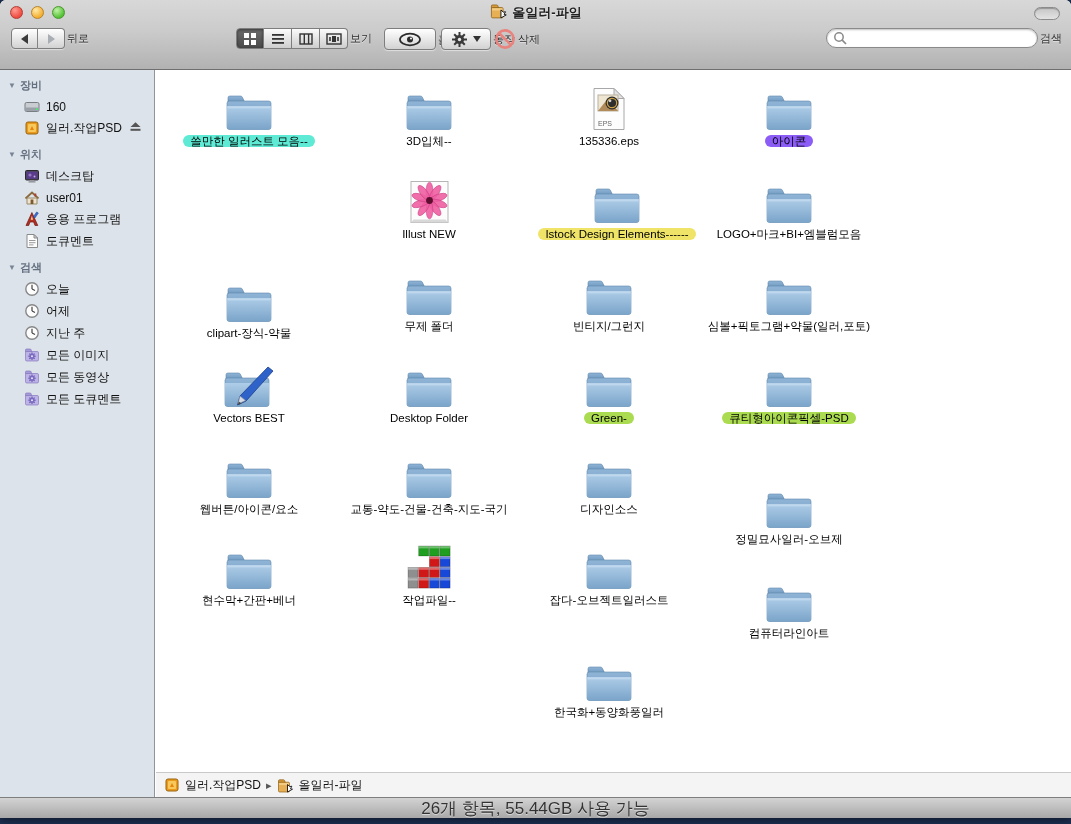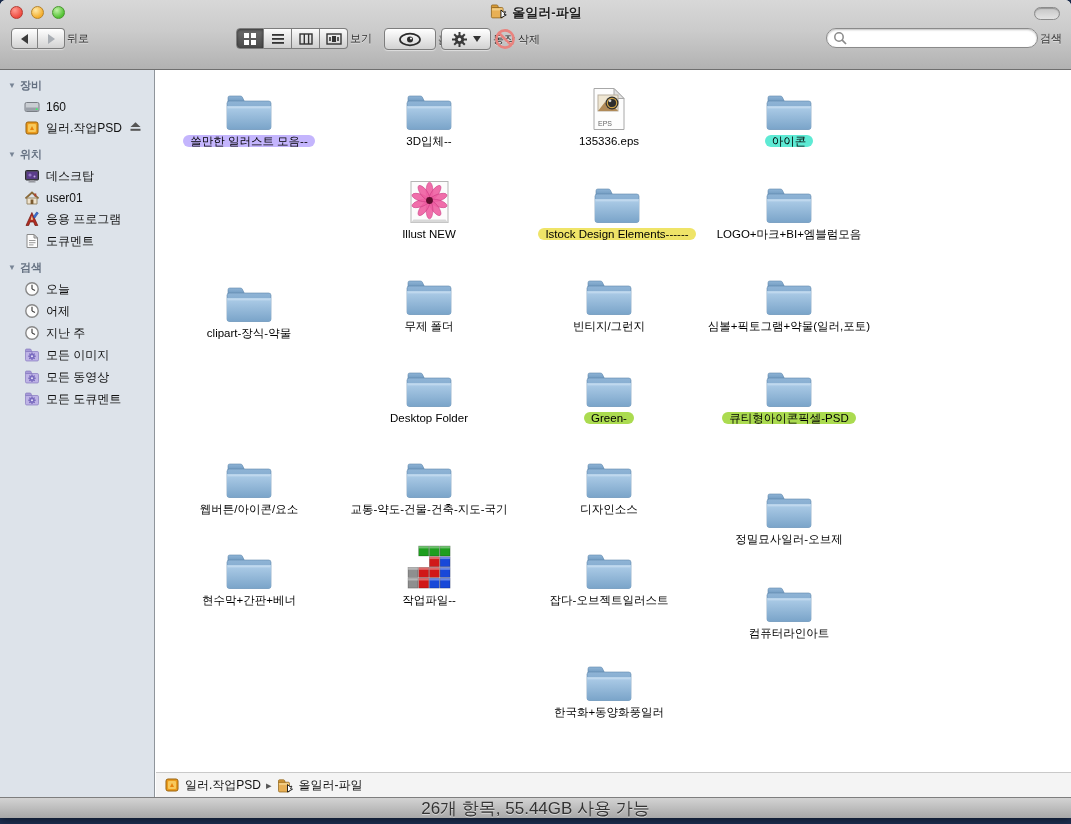--- a/index.html
+++ b/index.html
@@ -376,21 +376,21 @@
   <div id="content">
       <div class="gitem" style="left: 3px; top: 15px;">
         <div class="gi-icon">
           <svg width="48" height="38" viewBox="0 0 48 38">
     <path d="M3 9 v-4.2 q0-1.8 1.8-1.8 h10.5 q1.4 0 2 1.1 l2.4 4.9 z" fill="url(#gFolderBack)" stroke="#5e86ab" stroke-width=".6"></path>
     <rect x="2" y="8" width="44" height="28.5" rx="2.4" fill="url(#gFolderBack)" stroke="#5e86ab" stroke-width=".6"></rect>
     <path d="M2 13 h44 v21 q0 2.5-2.5 2.5 h-39 q-2.5 0-2.5-2.5 z" fill="url(#gFolder)"></path>
     <rect x="2.6" y="13.4" width="42.8" height="2" fill="#c3daee" opacity=".85"></rect>
   </svg>
         </div>
-        <div class="gi-label"><span class="pill" style="background:#c4b5fd">쓸만한 일러스트 모음--</span></div>
+        <div class="gi-label"><span class="pill" style="background:#5eead4">쓸만한 일러스트 모음--</span></div>
       </div>
       <div class="gitem" style="left: 183px; top: 15px;">
         <div class="gi-icon">
           <svg width="48" height="38" viewBox="0 0 48 38">
     <path d="M3 9 v-4.2 q0-1.8 1.8-1.8 h10.5 q1.4 0 2 1.1 l2.4 4.9 z" fill="url(#gFolderBack)" stroke="#5e86ab" stroke-width=".6"></path>
     <rect x="2" y="8" width="44" height="28.5" rx="2.4" fill="url(#gFolderBack)" stroke="#5e86ab" stroke-width=".6"></rect>
     <path d="M2 13 h44 v21 q0 2.5-2.5 2.5 h-39 q-2.5 0-2.5-2.5 z" fill="url(#gFolder)"></path>
     <rect x="2.6" y="13.4" width="42.8" height="2" fill="#c3daee" opacity=".85"></rect>
   </svg>
         </div>
@@ -413,21 +413,21 @@
       </div>
       <div class="gitem" style="left: 543px; top: 15px;">
         <div class="gi-icon">
           <svg width="48" height="38" viewBox="0 0 48 38">
     <path d="M3 9 v-4.2 q0-1.8 1.8-1.8 h10.5 q1.4 0 2 1.1 l2.4 4.9 z" fill="url(#gFolderBack)" stroke="#5e86ab" stroke-width=".6"></path>
     <rect x="2" y="8" width="44" height="28.5" rx="2.4" fill="url(#gFolderBack)" stroke="#5e86ab" stroke-width=".6"></rect>
     <path d="M2 13 h44 v21 q0 2.5-2.5 2.5 h-39 q-2.5 0-2.5-2.5 z" fill="url(#gFolder)"></path>
     <rect x="2.6" y="13.4" width="42.8" height="2" fill="#c3daee" opacity=".85"></rect>
   </svg>
         </div>
-        <div class="gi-label"><span class="pill" style="background:#5eead4">아이콘</span></div>
+        <div class="gi-label"><span class="pill" style="background:#8b5cf6">아이콘</span></div>
       </div>
       <div class="gitem" style="left: 183px; top: 108px;">
         <div class="gi-icon">
           <svg width="42" height="44" viewBox="0 0 42 44">
     <rect x="3" y="1.5" width="37" height="41" fill="#fcfcfc" stroke="#b5b5b5"></rect>
     <path d="M3 42.5 h37 l-2.5 -3 h-32 z" fill="#d8d8d8"></path>
     <g transform="translate(21.5,20.5)">
       <ellipse cx="0" cy="-9.5" rx="3.4" ry="8.8" transform="rotate(0)" fill="#ef5fa2" stroke="#cf3d85" stroke-width=".7" opacity=".9"></ellipse>
               <ellipse cx="0" cy="-9.5" rx="3.4" ry="8.8" transform="rotate(36)" fill="#ef5fa2" stroke="#cf3d85" stroke-width=".7" opacity=".9"></ellipse>
               <ellipse cx="0" cy="-9.5" rx="3.4" ry="8.8" transform="rotate(72)" fill="#ef5fa2" stroke="#cf3d85" stroke-width=".7" opacity=".9"></ellipse>
@@ -502,20 +502,35 @@
       <div class="gitem" style="left: 543px; top: 200px;">
         <div class="gi-icon">
           <svg width="48" height="38" viewBox="0 0 48 38">
     <path d="M3 9 v-4.2 q0-1.8 1.8-1.8 h10.5 q1.4 0 2 1.1 l2.4 4.9 z" fill="url(#gFolderBack)" stroke="#5e86ab" stroke-width=".6"></path>
     <rect x="2" y="8" width="44" height="28.5" rx="2.4" fill="url(#gFolderBack)" stroke="#5e86ab" stroke-width=".6"></rect>
     <path d="M2 13 h44 v21 q0 2.5-2.5 2.5 h-39 q-2.5 0-2.5-2.5 z" fill="url(#gFolder)"></path>
     <rect x="2.6" y="13.4" width="42.8" height="2" fill="#c3daee" opacity=".85"></rect>
   </svg>
         </div>
         <div class="gi-label"><span>심볼+픽토그램+약물(일러,포토)</span></div>
+      </div>
+      <div class="gitem" style="left: 3px; top: 292px;">
+        <div class="gi-icon">
+          <svg width="54" height="42" viewBox="0 0 54 42">
+    <g transform="translate(1,4)">
+      <path d="M3 9 v-4.2 q0-1.8 1.8-1.8 h10.5 q1.4 0 2 1.1 l2.4 4.9 z" fill="url(#gFolderBack)" stroke="#5e86ab" stroke-width=".6"></path>
+      <rect x="2" y="8" width="44" height="28.5" rx="2.4" fill="url(#gFolderBack)" stroke="#5e86ab" stroke-width=".6"></rect>
+      <path d="M2 13 h44 v21 q0 2.5-2.5 2.5 h-39 q-2.5 0-2.5-2.5 z" fill="url(#gFolder)"></path>
+    </g>
+    <path d="M46 1 l5 4 -27 30 -8.5 4 2.5 -9 z" fill="#2f63c9" stroke="#1c3f8a" stroke-width=".8"></path>
+    <path d="M18 30 l5.5 4.5 -7.5 3.5 z" fill="#d8dde4" stroke="#8a9099" stroke-width=".6"></path>
+    <path d="M16.8 35.5 l2.5 2 -3.3 1.5 z" fill="#444"></path>
+  </svg>
+        </div>
+        <div class="gi-label"><span>Vectors BEST</span></div>
       </div>
       <div class="gitem" style="left: 183px; top: 292px;">
         <div class="gi-icon">
           <svg width="48" height="38" viewBox="0 0 48 38">
     <path d="M3 9 v-4.2 q0-1.8 1.8-1.8 h10.5 q1.4 0 2 1.1 l2.4 4.9 z" fill="url(#gFolderBack)" stroke="#5e86ab" stroke-width=".6"></path>
     <rect x="2" y="8" width="44" height="28.5" rx="2.4" fill="url(#gFolderBack)" stroke="#5e86ab" stroke-width=".6"></rect>
     <path d="M2 13 h44 v21 q0 2.5-2.5 2.5 h-39 q-2.5 0-2.5-2.5 z" fill="url(#gFolder)"></path>
     <rect x="2.6" y="13.4" width="42.8" height="2" fill="#c3daee" opacity=".85"></rect>
   </svg>
         </div>

